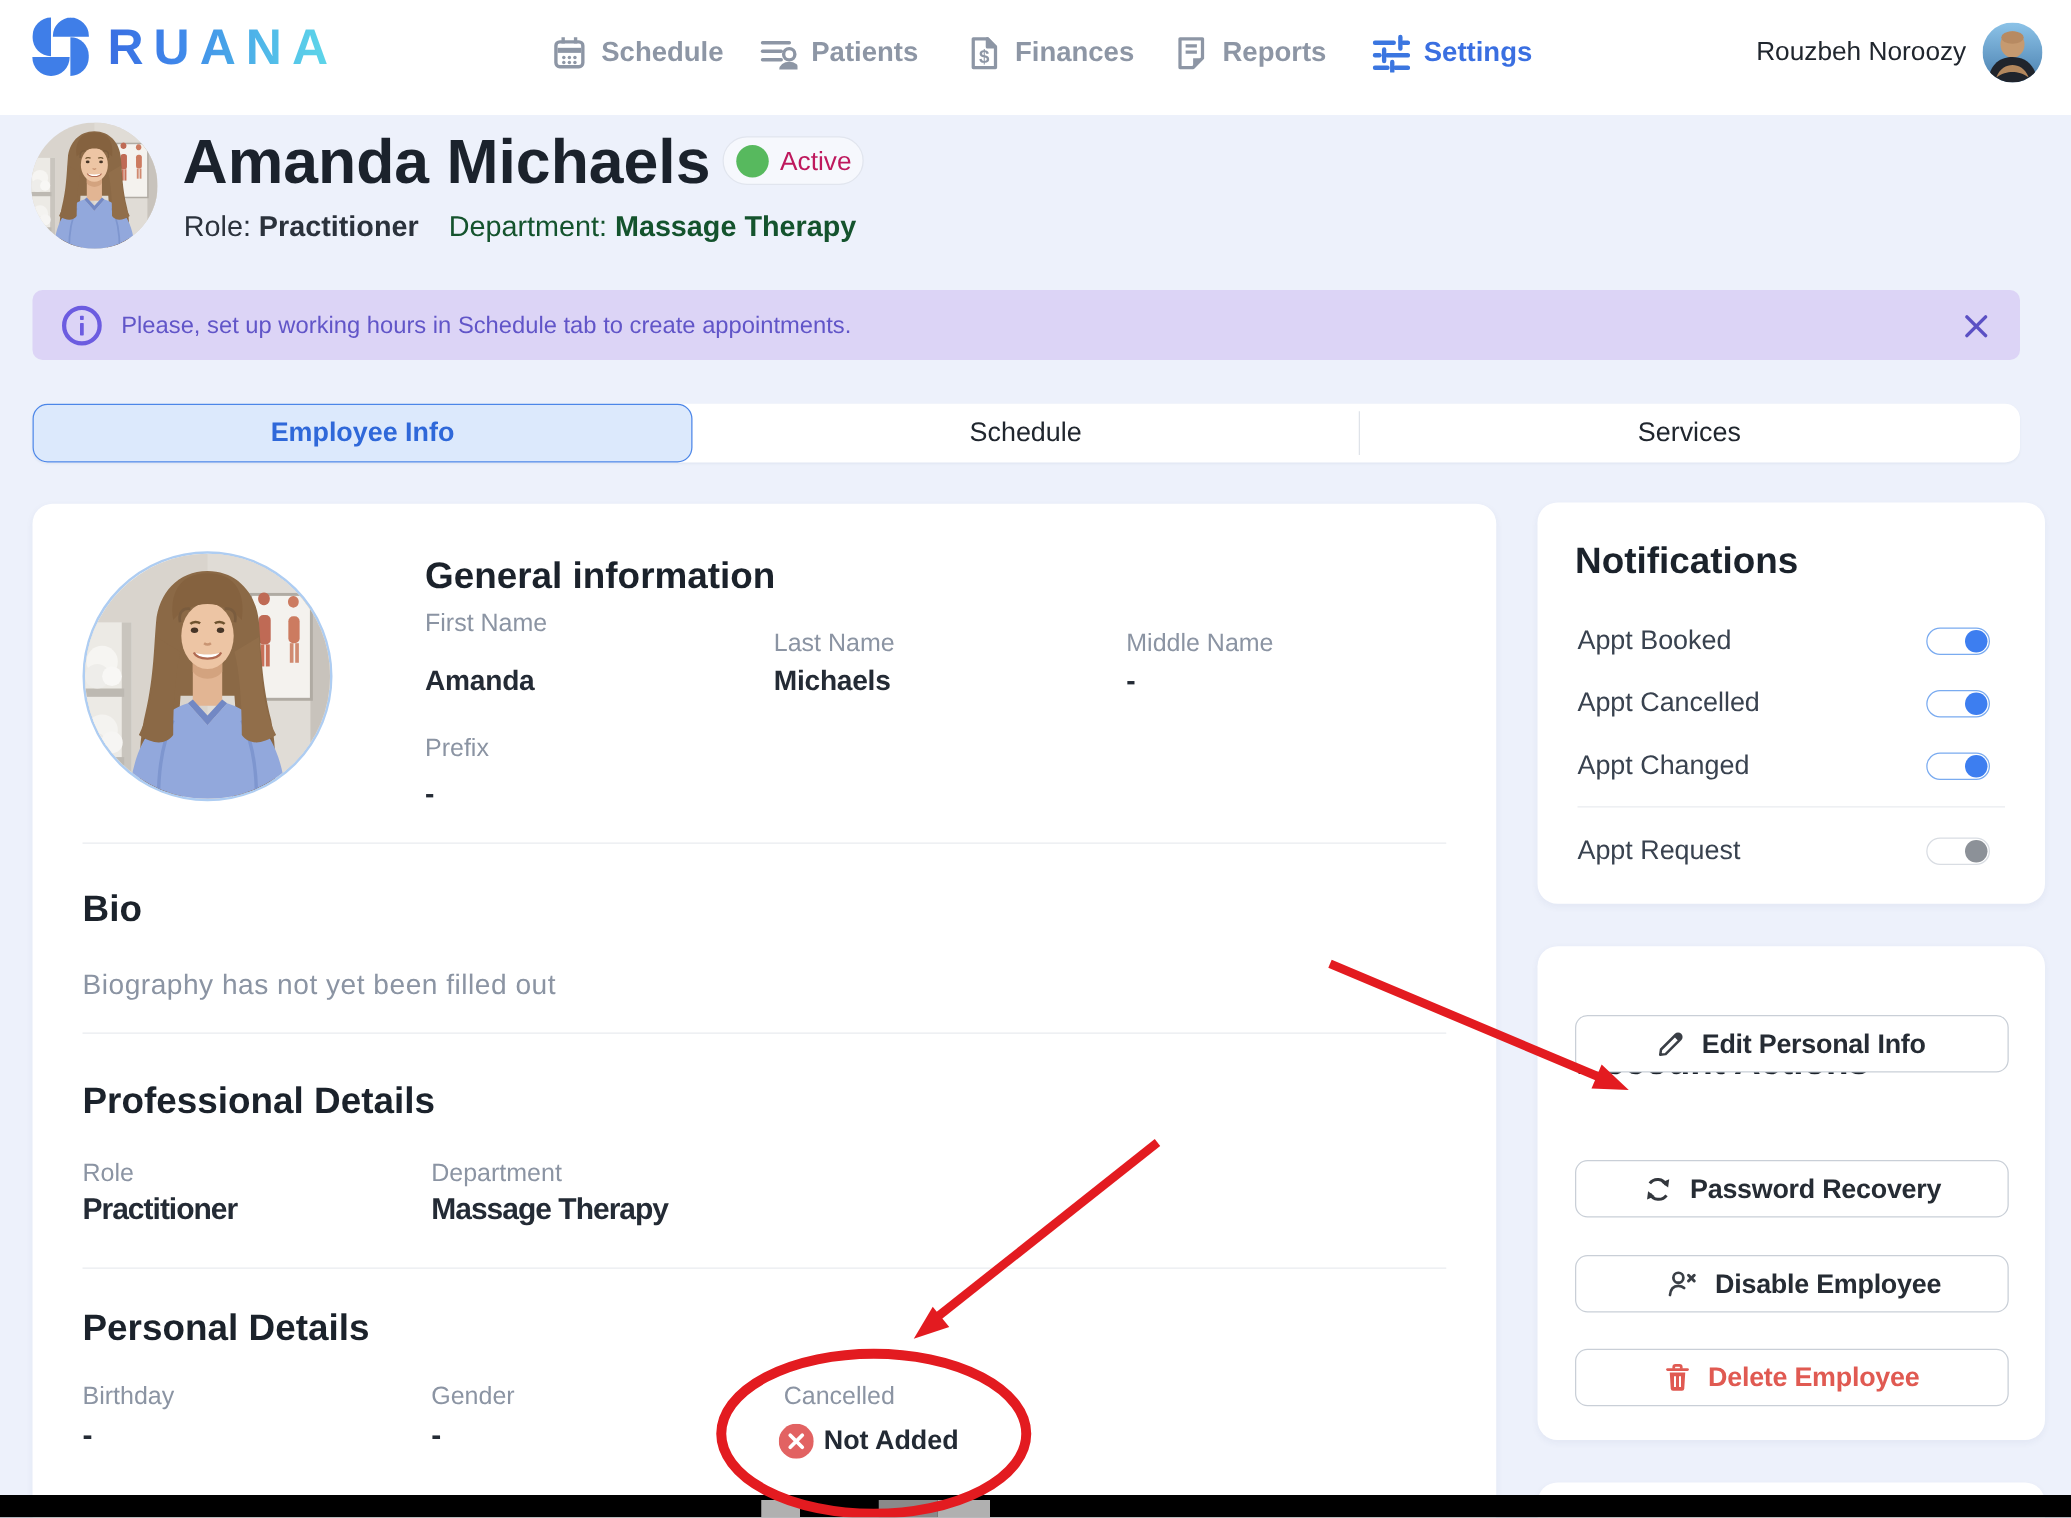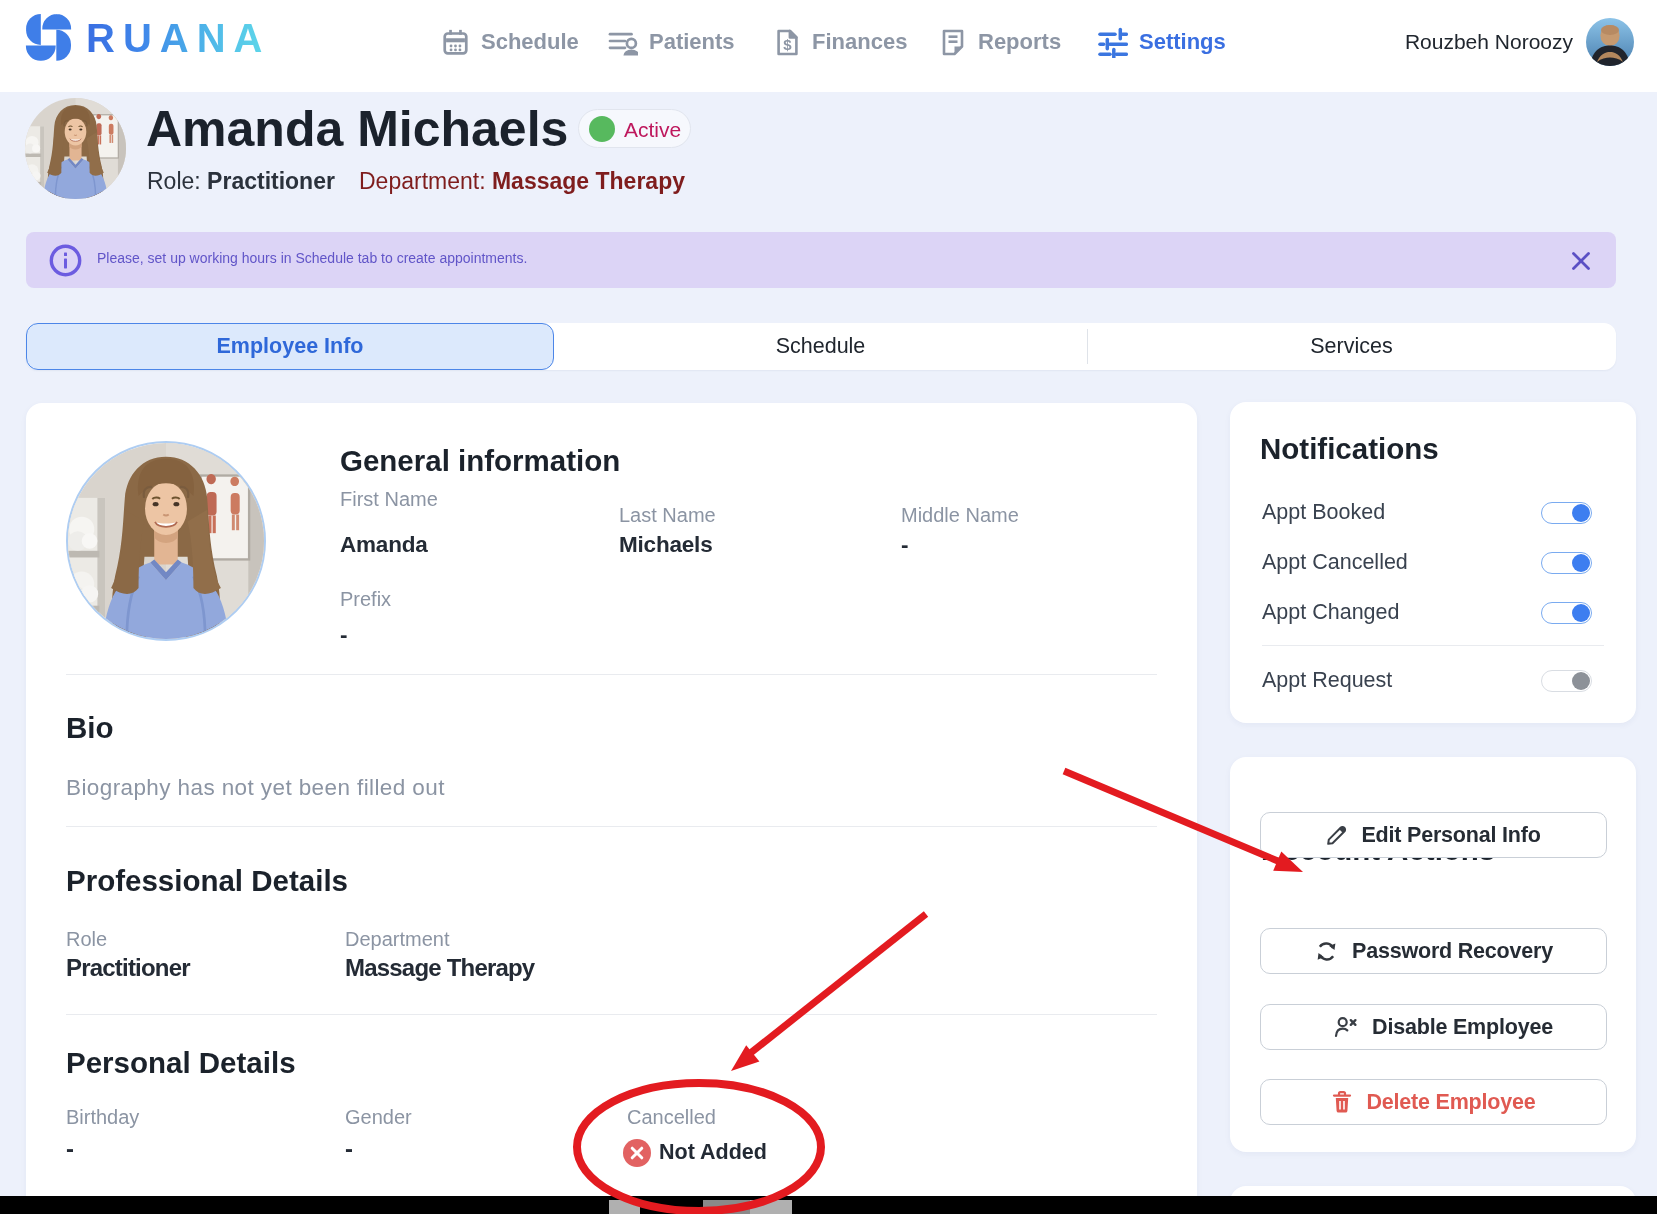--- a/index.html
+++ b/index.html
@@ -15,25 +15,25 @@
   #navuser { position:absolute; top:0; height:84px; right:23px; display:flex; align-items:center;
              color:#20262e; font-size:21px; }
 
   
   #hdrname { position:absolute; left:146px; top:100px; font-size:50px; font-weight:bold; color:#1b222c; }
   #pill { position:absolute; left:578px; top:109px; width:113px; height:39px; background:#f6f8fd;
           border:1px solid #e1e5ee; border-radius:20px; }
   #pill .dot { position:absolute; left:10px; top:6px; width:26px; height:26px; border-radius:50%; background:#57b95e; }
   #pill .t { position:absolute; left:45px; top:8px; font-size:21px; color:#be185d; }
   #hdrrole { position:absolute; left:147px; top:168px; font-size:23px; color:#2b323c; }
-  #hdrdept { position:absolute; left:359px; top:168px; font-size:23px; color:#7f1d1d; }
+  #hdrdept { position:absolute; left:359px; top:168px; font-size:23px; color:#14532d; }
 
   
   #banner { position:absolute; left:26px; top:232px; width:1590px; height:56px; background:#dcd4f6; border-radius:8px; }
-  #banner .msg { position:absolute; left:71px; top:18px; font-size:14px; color:#6155c8; }
+  #banner .msg { position:absolute; left:71px; top:18px; font-size:19px; color:#6155c8; }
 
   
   #tabs { position:absolute; left:26px; top:323px; width:1590px; height:47px; background:#ffffff; border-radius:12px;
           box-shadow:0 1px 2px rgba(40,60,100,0.06); }
   #tab1 { position:absolute; left:0; top:0; width:528px; height:47px; background:#dce9fc; border:1px solid #4c86e8;
           border-radius:12px; color:#2f68d9; font-size:21.5px; font-weight:bold; display:flex; align-items:center; justify-content:center; }
   .tabx { position:absolute; top:0; height:47px; display:flex; align-items:center; justify-content:center;
           color:#20262e; font-size:21.5px; font-weight:500; }
   .tabsep { position:absolute; top:6px; height:35px; width:1px; background:#dfe3e9; }
 

